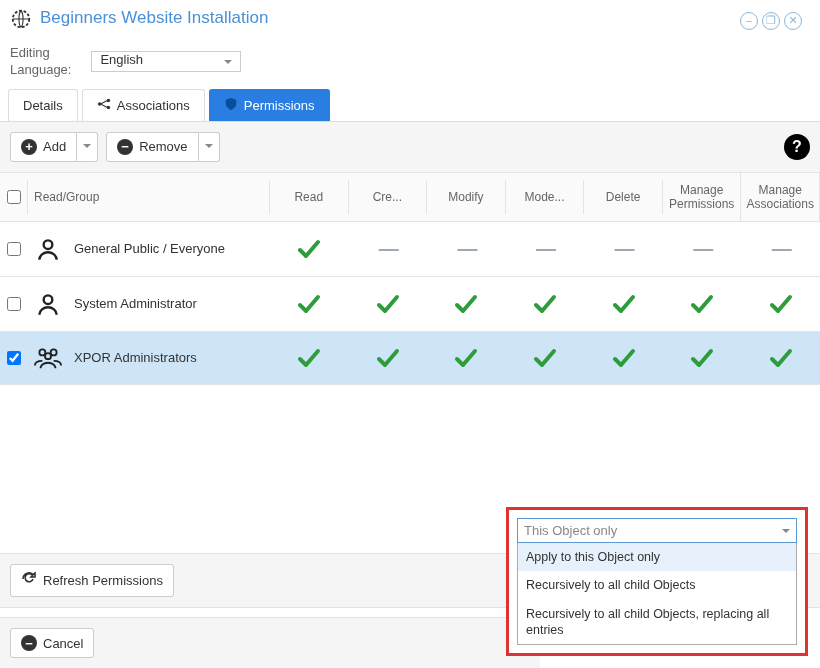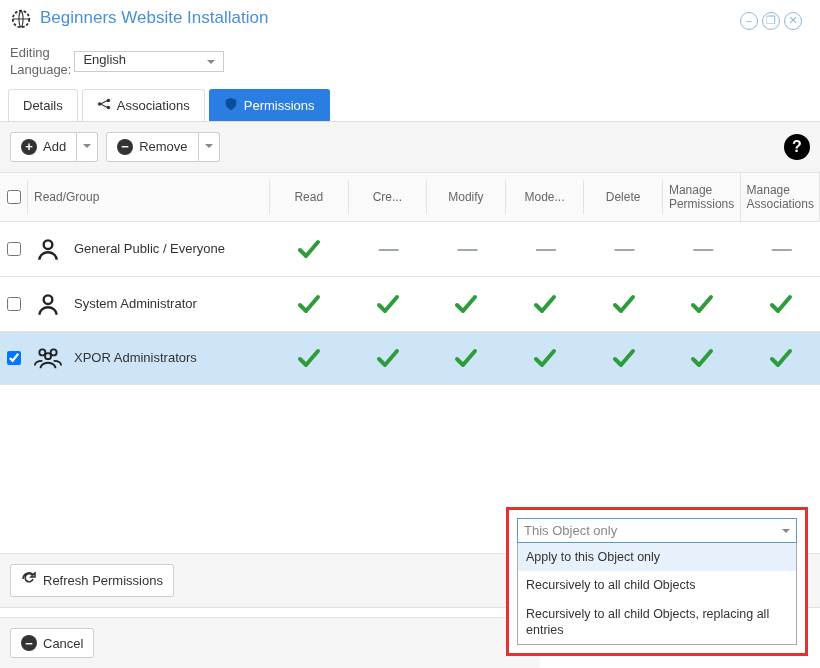--- a/index.html
+++ b/index.html
@@ -4,21 +4,21 @@
 <style>
 * { box-sizing: border-box; margin: 0; padding: 0; }
 body { font-family: Arial, sans-serif; font-size: 13px; color: #333; background: #fff; width: 820px; height: 668px; position: relative; }
 
 .header { display: flex; align-items: center; padding: 8px 10px; justify-content: space-between; }
 .header-left { display: flex; align-items: flex-start; gap: 8px; }
 .header-title { color: #4a90d9; font-size: 17px; }
 .header-icons { display: flex; gap: 4px; padding-right: 8px; }
 .circ-btn { width: 18px; height: 18px; border: 1px solid #8cb8d9; border-radius: 50%; display: flex; align-items: center; justify-content: center; color: #8cb8d9; font-size: 11px; cursor: pointer; }
 
-.lang-row { display: flex; align-items: center; gap: 3px; padding: 4px 10px 10px; }
+.lang-row { display: flex; align-items: center; gap: 20px; padding: 4px 10px 10px; }
 .lang-label { color: #666; line-height: 1.3; }
 .select { border: 1px solid #ccc; padding: 0 24px 4px 8px; background: #fff; position: relative; min-width: 150px; cursor: pointer; }
 .select::after { content: ""; position: absolute; right: 8px; top: 50%; margin-top: -2px; border: 4px solid transparent; border-top-color: #888; }
 
 .tabs { display: flex; border-bottom: 1px solid #ddd; padding: 0 8px; gap: 4px;}
 .tab { border: 1px solid #ddd; border-bottom: none; padding: 7px 14px; cursor: pointer; background: #fff; display: flex; align-items: center; gap: 6px; border-radius: 3px 3px 0 0; font-size: 13px; }
 .tab.active { background: #2a7de1; color: #fff; border-color: #2a7de1; }
 
 .toolbar { display: flex; align-items: center; padding: 10px 10px; background: #f5f5f5; border-bottom: 1px solid #e3e3e3; justify-content: space-between; }
 .toolbar-left { display: flex; gap: 8px; }
@@ -28,21 +28,21 @@
 .btn-split .caret { border: 1px solid #ccc; border-left: none; border-radius: 0 3px 3px 0; padding: 0 6px; display: flex; align-items: center; background:#fff; cursor: pointer;}
 .caret::after { content: ""; border: 4px solid transparent; border-top-color: #888; margin-top: 3px; }
 .icon-circle { width: 16px; height: 16px; background: #333; color: #fff; border-radius: 50%; display:flex;align-items:center;justify-content:center;font-weight:bold; font-size: 13px; line-height:1;}
 .help-btn { width: 26px; height: 26px; background: #000; color: #fff; border-radius: 50%; display: flex; align-items: center; justify-content: center; font-weight: bold; font-size: 16px; cursor: pointer; }
 
 .table-head, .table-row { display: flex; align-items: center; border-bottom: 1px solid #e3e3e3; }
 .table-head { background: #fafafa; color: #666; font-size: 12px; }
 .table-head .cell { padding: 10px 6px; border-right: 1px solid #e3e3e3; }
 .col-check { width: 28px; display:flex; justify-content:center; padding: 8px 4px;}
 .col-name { flex: 0 0 242px; display:flex; align-items:center; gap:10px; padding: 8px 4px;}
-.col-perm { flex: 1 1 0; display:flex; justify-content:center; align-items:center; padding: 8px 2px; overflow: hidden; text-overflow: ellipsis; white-space: normal;}
+.col-perm { flex: 1 1 0; text-align: center; display:flex; justify-content:center; align-items:center; padding: 8px 2px; overflow: hidden; text-overflow: ellipsis; white-space: normal;}
 .table-row { padding: 6px 0; }
 .table-row.selected { background: #cde5f7; }
 .dash { color: #9daab5; font-size: 20px; font-weight: bold; letter-spacing: -2px;}
 .user-icon { width: 32px; display:flex; justify-content:center; }
 
 .bottom-bar { position: absolute; left: 0; right: 0; bottom: 60px; padding: 10px; background: #f5f5f5; border-top: 1px solid #e3e3e3; border-bottom: 1px solid #e3e3e3; display:flex; align-items: center;}
 .footer-bar { position: absolute; left:0; bottom: 0; right: 280px; padding: 10px; background: #f5f5f5; border-top: 1px solid #e3e3e3; display:flex; align-items:center; gap:8px;}
 .footer-text { color: #555; margin-left: 6px; }
 
 .dropdown-pop { position: absolute; right: 12px; bottom: 12px; width: 302px; border: 3px solid #d33; padding: 8px; background: #fff; }

